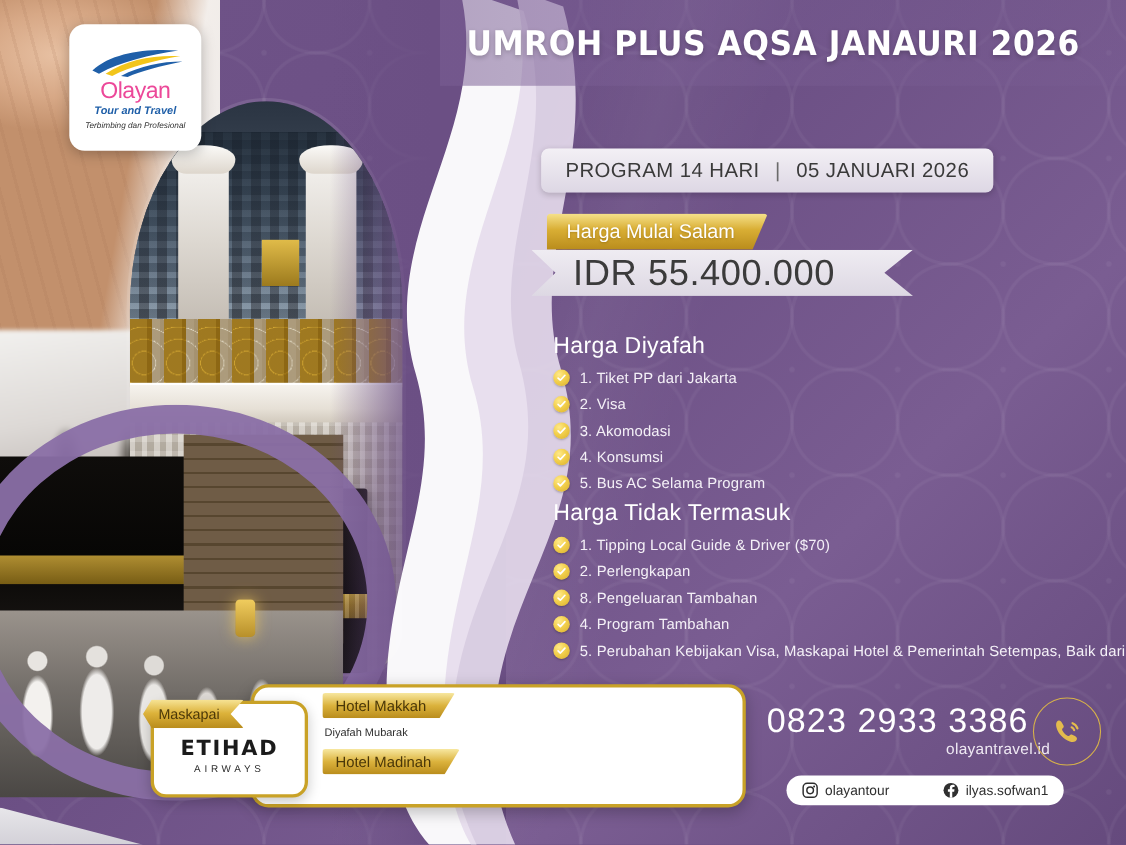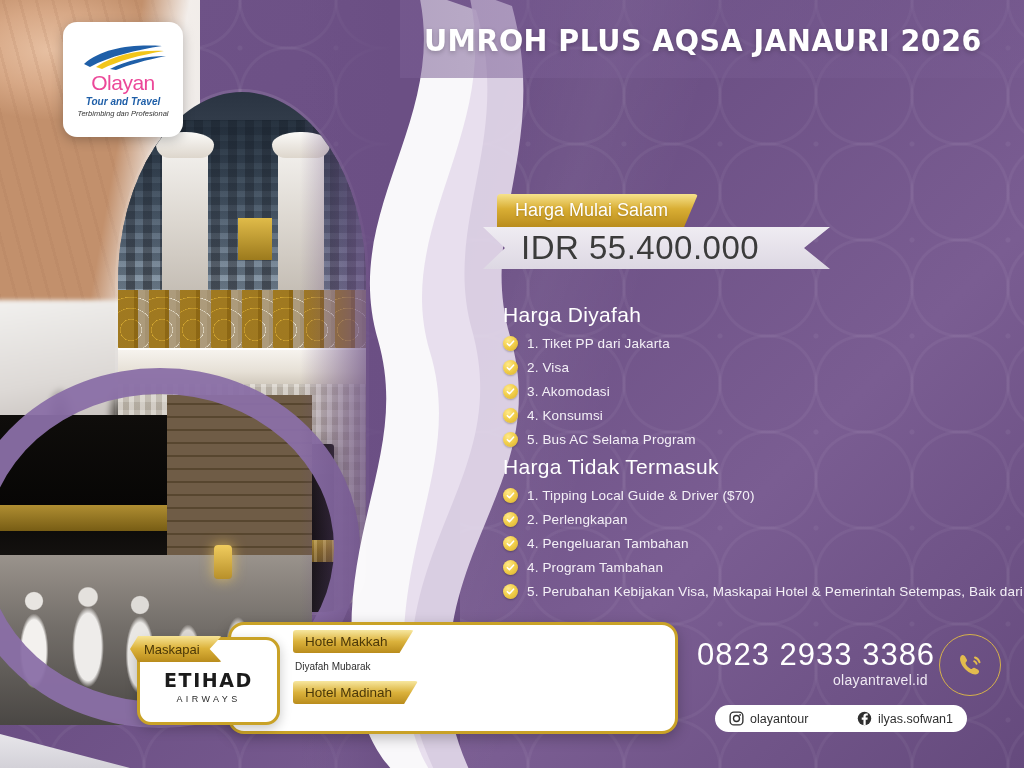--- a/index.html
+++ b/index.html
@@ -302,21 +302,21 @@
     font-size:13.5px; color:#4a3708; font-weight:500;
   }
   .hotel-name { font-size:10px; color:#2e2e2e; margin:8px 0 9px 2px; }
 
   
   .phone-no {
     position:absolute; left:697px; top:637px;
     font-size:31px; color:#ffffff; letter-spacing:1px; font-weight:400;
   }
   .website {
-    position:absolute; left:833px; top:672px;
+    position:absolute; left:860px; top:672px;
     font-size:14px; color:#efe9f3; letter-spacing:.3px;
   }
   .phone-badge {
     position:absolute; left:939px; top:634px; width:62px; height:62px;
     border-radius:50%; border:1.6px solid #d6b14a;
     display:flex; align-items:center; justify-content:center;
   }
   .social-bar {
     position:absolute; left:715px; top:705px; width:252px; height:27px;
     background:#ffffff; border-radius:14px;
@@ -390,20 +390,25 @@
       <path d="M30,27 C48,18 66,14 86,14 C66,18 48,23 36,28 Z" fill="#1f5fa8"></path>
     </svg>
     <div style="font-size:21px;color:#ec4899;font-weight:400;letter-spacing:-.5px;margin-top:1px;">Olayan</div>
     <div style="font-size:10px;color:#1f5fa8;font-weight:700;font-style:italic;margin-top:1px;">Tour and Travel</div>
     <div style="font-size:7.5px;color:#333;font-style:italic;margin-top:2px;">Terbimbing dan Profesional</div>
   </div>
 
   <div class="header-band"></div>
   <div class="poster-title">UMROH PLUS AQSA JANAURI 2026</div>
 
+  <div class="program-pill">
+    <span>PROGRAM 14 HARI</span>
+    <span class="sep">|</span>
+    <span>05 JANUARI 2026</span>
+  </div>
 
   <div class="harga-tag">
     <span>Harga Mulai Salam</span>
   </div>
   <div class="price-ribbon">
     <span>IDR 55.400.000</span>
   </div>
 
   <div class="list-block" id="included">
     <div class="list-title">Harga Diyafah</div>
@@ -466,21 +471,21 @@
           </svg>
         </span>
       <span class="txt">2. Perlengkapan</span>
     </div>
     <div class="li">
       <span class="chk">
           <svg width="9" height="9" viewBox="0 0 10 10">
             <path d="M1.5,5.2 L3.8,7.4 L8.4,2.4" stroke="#fff" stroke-width="1.7" fill="none" stroke-linecap="round" stroke-linejoin="round"></path>
           </svg>
         </span>
-      <span class="txt">4. Pengeluaran Tambahan</span>
+      <span class="txt">8. Pengeluaran Tambahan</span>
     </div>
     <div class="li">
       <span class="chk">
           <svg width="9" height="9" viewBox="0 0 10 10">
             <path d="M1.5,5.2 L3.8,7.4 L8.4,2.4" stroke="#fff" stroke-width="1.7" fill="none" stroke-linecap="round" stroke-linejoin="round"></path>
           </svg>
         </span>
       <span class="txt">4. Program Tambahan</span>
     </div>
     <div class="li">

